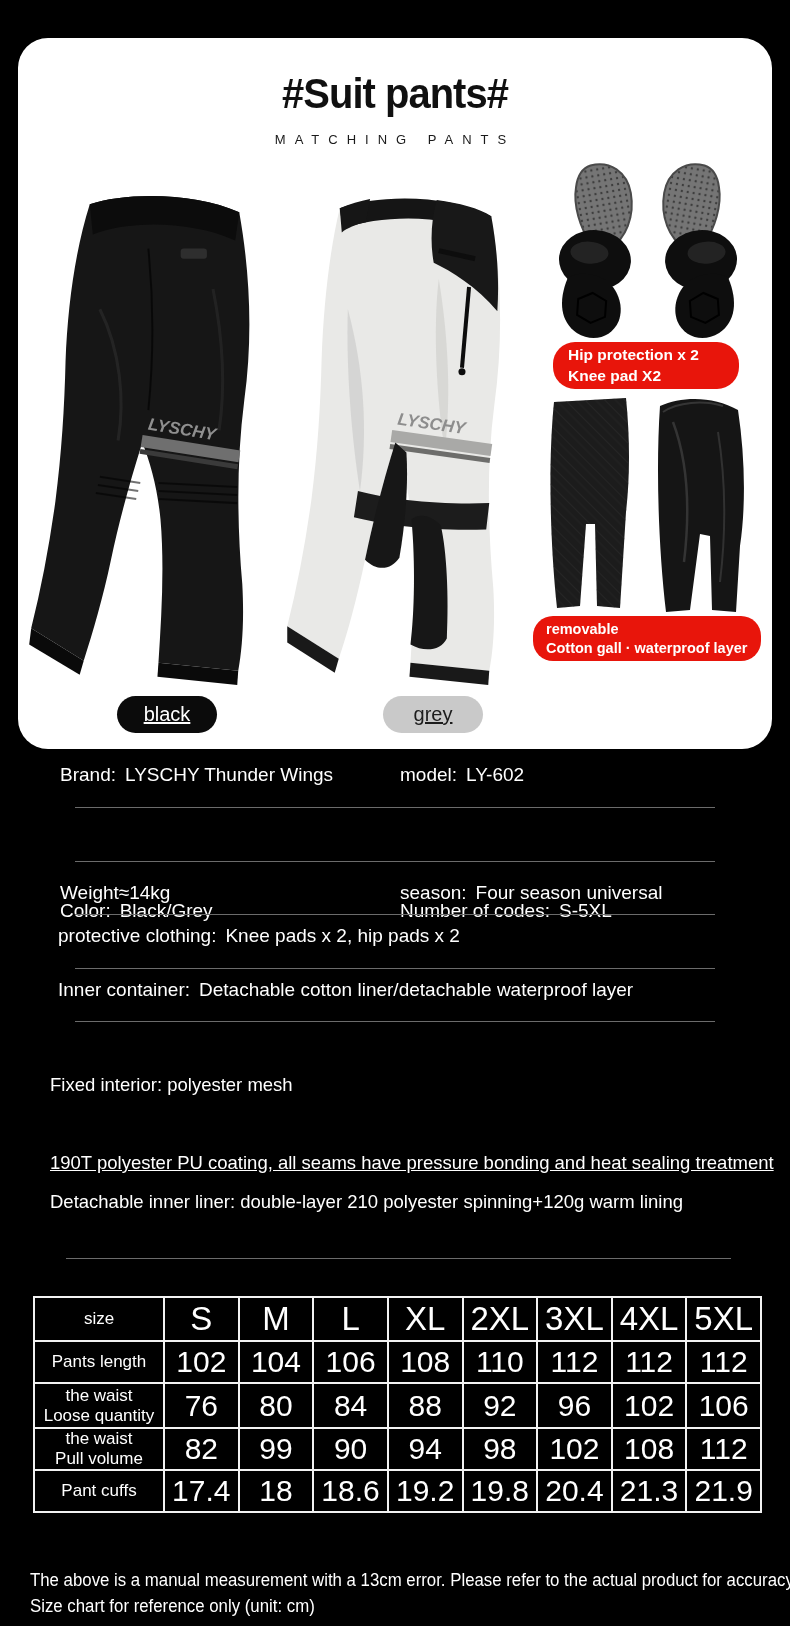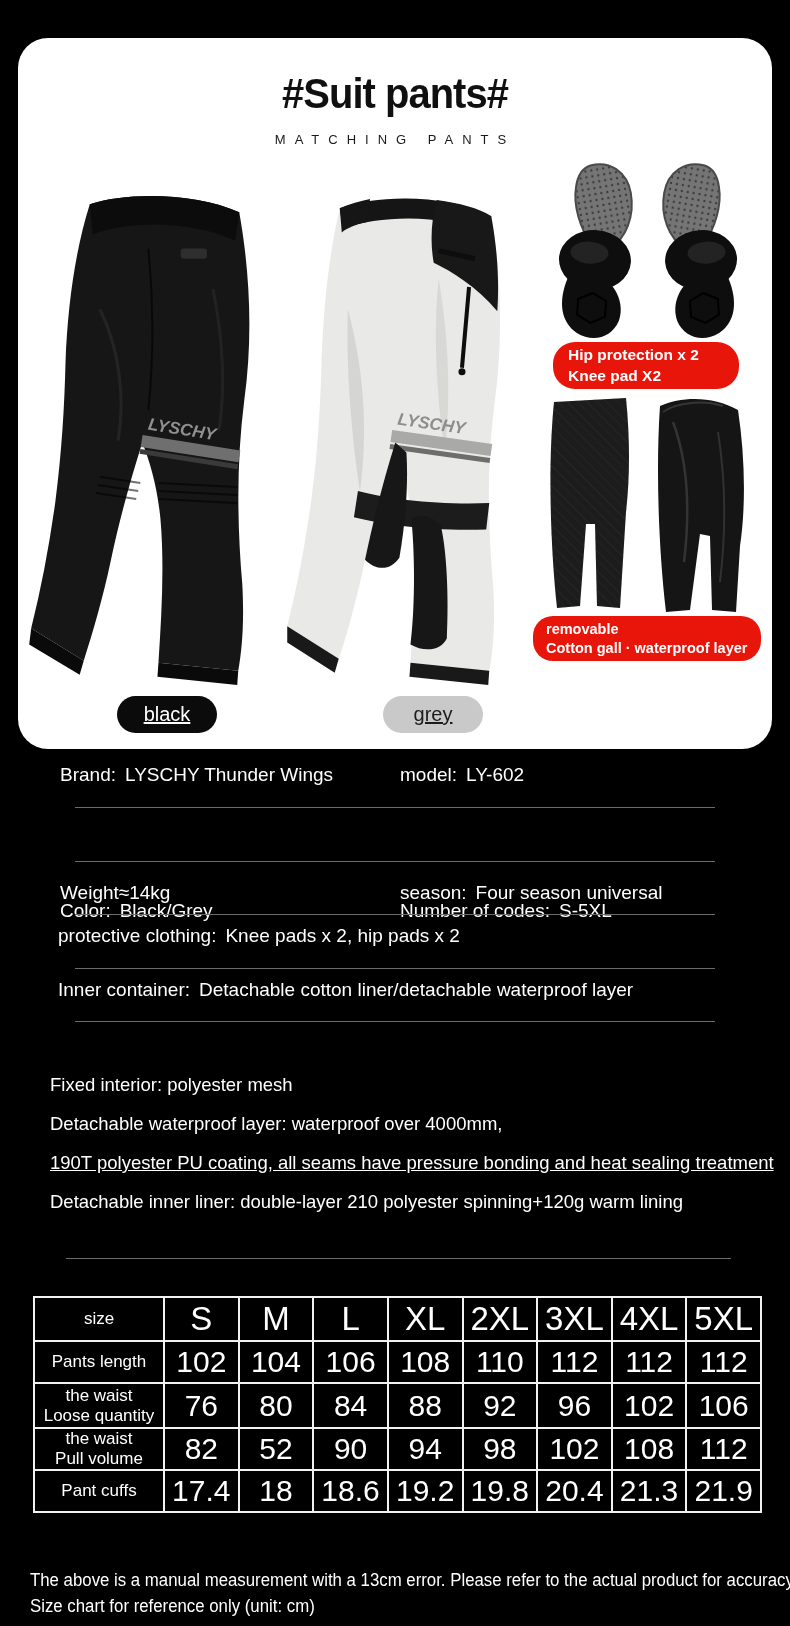--- a/index.html
+++ b/index.html
@@ -231,21 +231,20 @@
   </div>
   <div class="spec-divider" style="top:968px;"></div>
 
   <div class="spec-full" style="top:979px;">
     <span class="spec-label">Inner container:</span><span class="spec-value">Detachable cotton liner/detachable waterproof layer</span>
   </div>
   <div class="spec-divider" style="top:1021px;"></div>
 
 
   <div class="detail-line" style="top:1074px;">Fixed interior: polyester mesh</div>
-  <div class="detail-line" style="top:1113px;">Detachable waterproof layer: waterproof over 4000mm,</div>
   <div class="detail-line" style="top:1152px;text-decoration:underline;">190T polyester PU coating, all seams have pressure bonding and heat sealing treatment</div>
   <div class="detail-line" style="top:1191px;">Detachable inner liner: double-layer 210 polyester spinning+120g warm lining</div>
 
   <div class="spec-divider" style="top:1258px; left:66px; width:665px;"></div>
 
   <table class="size-table">
     <colgroup>
       <col class="label-col">
         <col>
         <col>
@@ -292,21 +291,21 @@
       <td class="num">96</td>
       <td class="num">102</td>
       <td class="num">106</td>
     </tr>
     <tr style="height:42px;">
       <td class="row-label">
         <span style="display:block;">the waist</span>
         <span style="display:block;">Pull volume</span>
       </td>
       <td class="num">82</td>
-      <td class="num">52</td>
+      <td class="num">99</td>
       <td class="num">90</td>
       <td class="num">94</td>
       <td class="num">98</td>
       <td class="num">102</td>
       <td class="num">108</td>
       <td class="num">112</td>
     </tr>
     <tr style="height:42px;">
       <td class="row-label">Pant cuffs</td>
       <td class="num">17.4</td>

